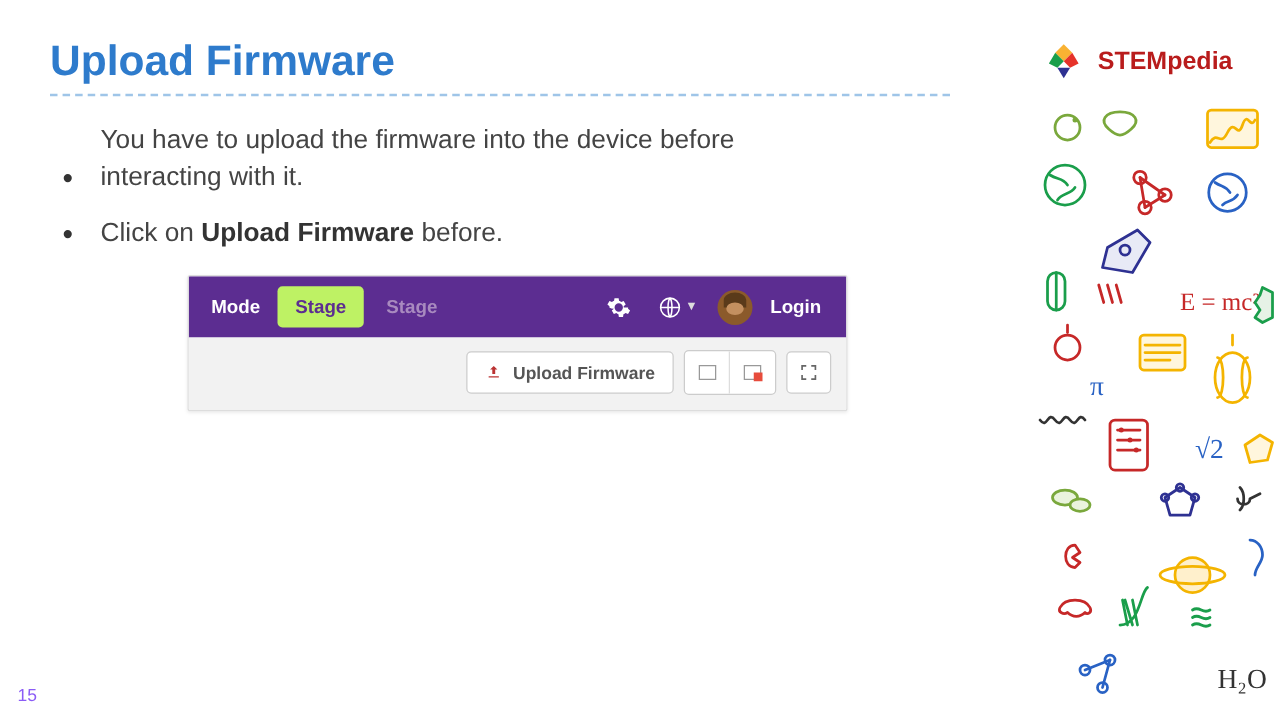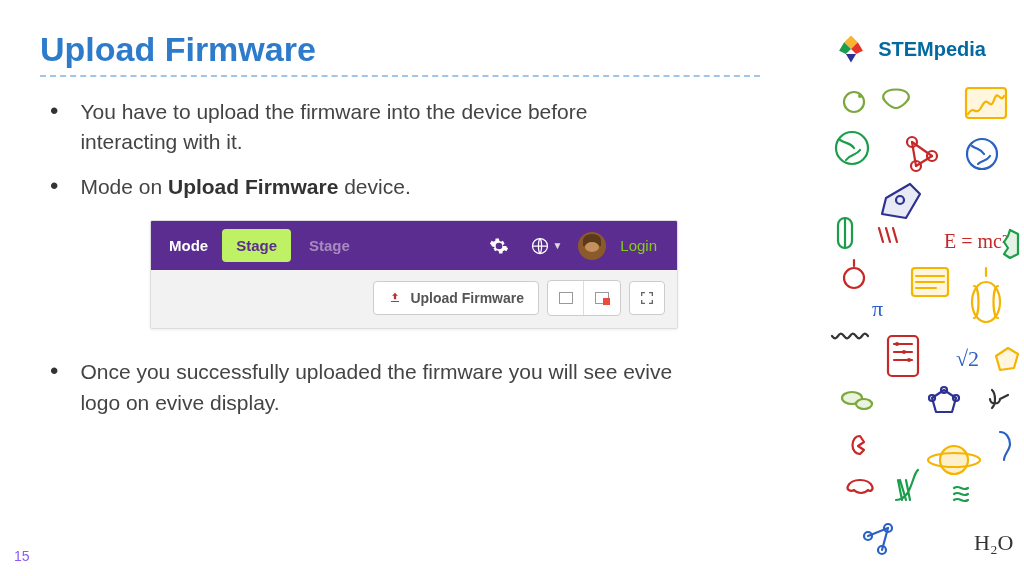--- a/index.html
+++ b/index.html
@@ -28,21 +28,21 @@
     border-top: 2px dashed #9fc5e8;
     margin-bottom: 20px;
     width: 720px;
   }
   ul.bullets {
     list-style: none;
     width: 650px;
   }
   ul.bullets li {
     display: flex;
-    align-items: flex-start;
+    align-items: flex-end;
     margin-bottom: 14px;
     color: #444;
     font-size: 21px;
     line-height: 1.45;
   }
   ul.bullets li::before {
     content: "•";
     font-size: 24px;
     margin: 0 22px 0 10px;
     color: #333;
@@ -95,22 +95,22 @@
   }
   .globe-drop { display: flex; align-items: center; color: #fff; cursor: pointer; margin: 0 6px; }
   .globe-drop .caret { font-size: 10px; margin-left: 2px; color: #ddd; }
   .avatar {
     width: 28px; height: 28px; border-radius: 50%;
     background: #8b5a2b; margin: 0 6px; position: relative; overflow: hidden;
   }
   .avatar::before{content:"";position:absolute;width:18px;height:12px;background:#5a3a1a;border-radius:50% 50% 0 0;top:2px;left:5px;}
   .avatar::after{content:"";position:absolute;width:14px;height:10px;background:#c49060;border-radius:50%;top:10px;left:7px;}
   .login {
-    color: #84cc16;
-    font-weight: 400;
+    color: #ffffff;
+    font-weight: 700;
     font-size: 15px;
     margin: 0 8px 0 4px;
     cursor: pointer;
   }
   .subbar {
     background: #f2f2f2;
     padding: 10px 12px 12px 12px;
     display: flex;
     justify-content: flex-end;
     align-items: center;
@@ -161,21 +161,21 @@
     font-size: 14px;
   }
   .brand {
     position: absolute;
     top: 32px;
     right: 38px;
     display: flex;
     align-items: center;
     gap: 10px;
   }
-  .brand-text { font-weight: 700; font-size: 20px; color: #0369a1; }
+  .brand-text { font-weight: 700; font-size: 20px; color: #b91c1c; }
   .brand-logo { width: 34px; height: 34px; position: relative; }
   .brand-logo svg { width: 100%; height: 100%; }
   .sidebar-art {
     position: absolute;
     top: 80px;
     right: 0;
     width: 200px;
     height: 490px;
     overflow: hidden;
   }
@@ -188,21 +188,21 @@
 <div class="slide">
   <h1 class="title">Upload Firmware</h1>
   <hr class="dashed">
 
   <ul class="bullets">
     <li>
       <span>You have to upload the firmware into the device before interacting with it.</span>
     </li>
     <li>
       <span>
-        <span>Mode on </span><b>Upload Firmware</b><span> device.</span>
+        <span>Click on </span><b>Upload Firmware</b><span> before.</span>
       </span>
     </li>
   </ul>
 
   <div class="screenshot">
     <div class="toolbar">
       <span class="mode-label">Mode</span>
       <span class="tab active">Stage</span>
       <span class="tab">Stage</span>
       <span class="spacer"></span>
@@ -237,25 +237,20 @@
           </span>
       </span>
       <span class="fullscreen-btn">
         <svg viewBox="0 0 24 24" width="16" height="16" fill="none" stroke="#666" stroke-width="2">
             <path d="M4 9V4h5M20 9V4h-5M4 15v5h5M20 15v5h-5"></path>
           </svg>
       </span>
     </div>
   </div>
 
-  <ul class="bullets">
-    <li>
-      <span>Once you successfully uploaded the firmware you will see evive logo on evive display.</span>
-    </li>
-  </ul>
 
   <div class="page-num">15</div>
 </div>
 
 <div class="brand">
   <span class="brand-logo">
     <svg viewBox="0 0 40 40">
       <polygon points="20,4 28,12 20,20 12,12" fill="#f9b233"></polygon>
       <polygon points="20,20 28,12 34,22 26,26" fill="#e6332a"></polygon>
       <polygon points="20,20 12,12 6,22 14,26" fill="#1a9e4b"></polygon>

